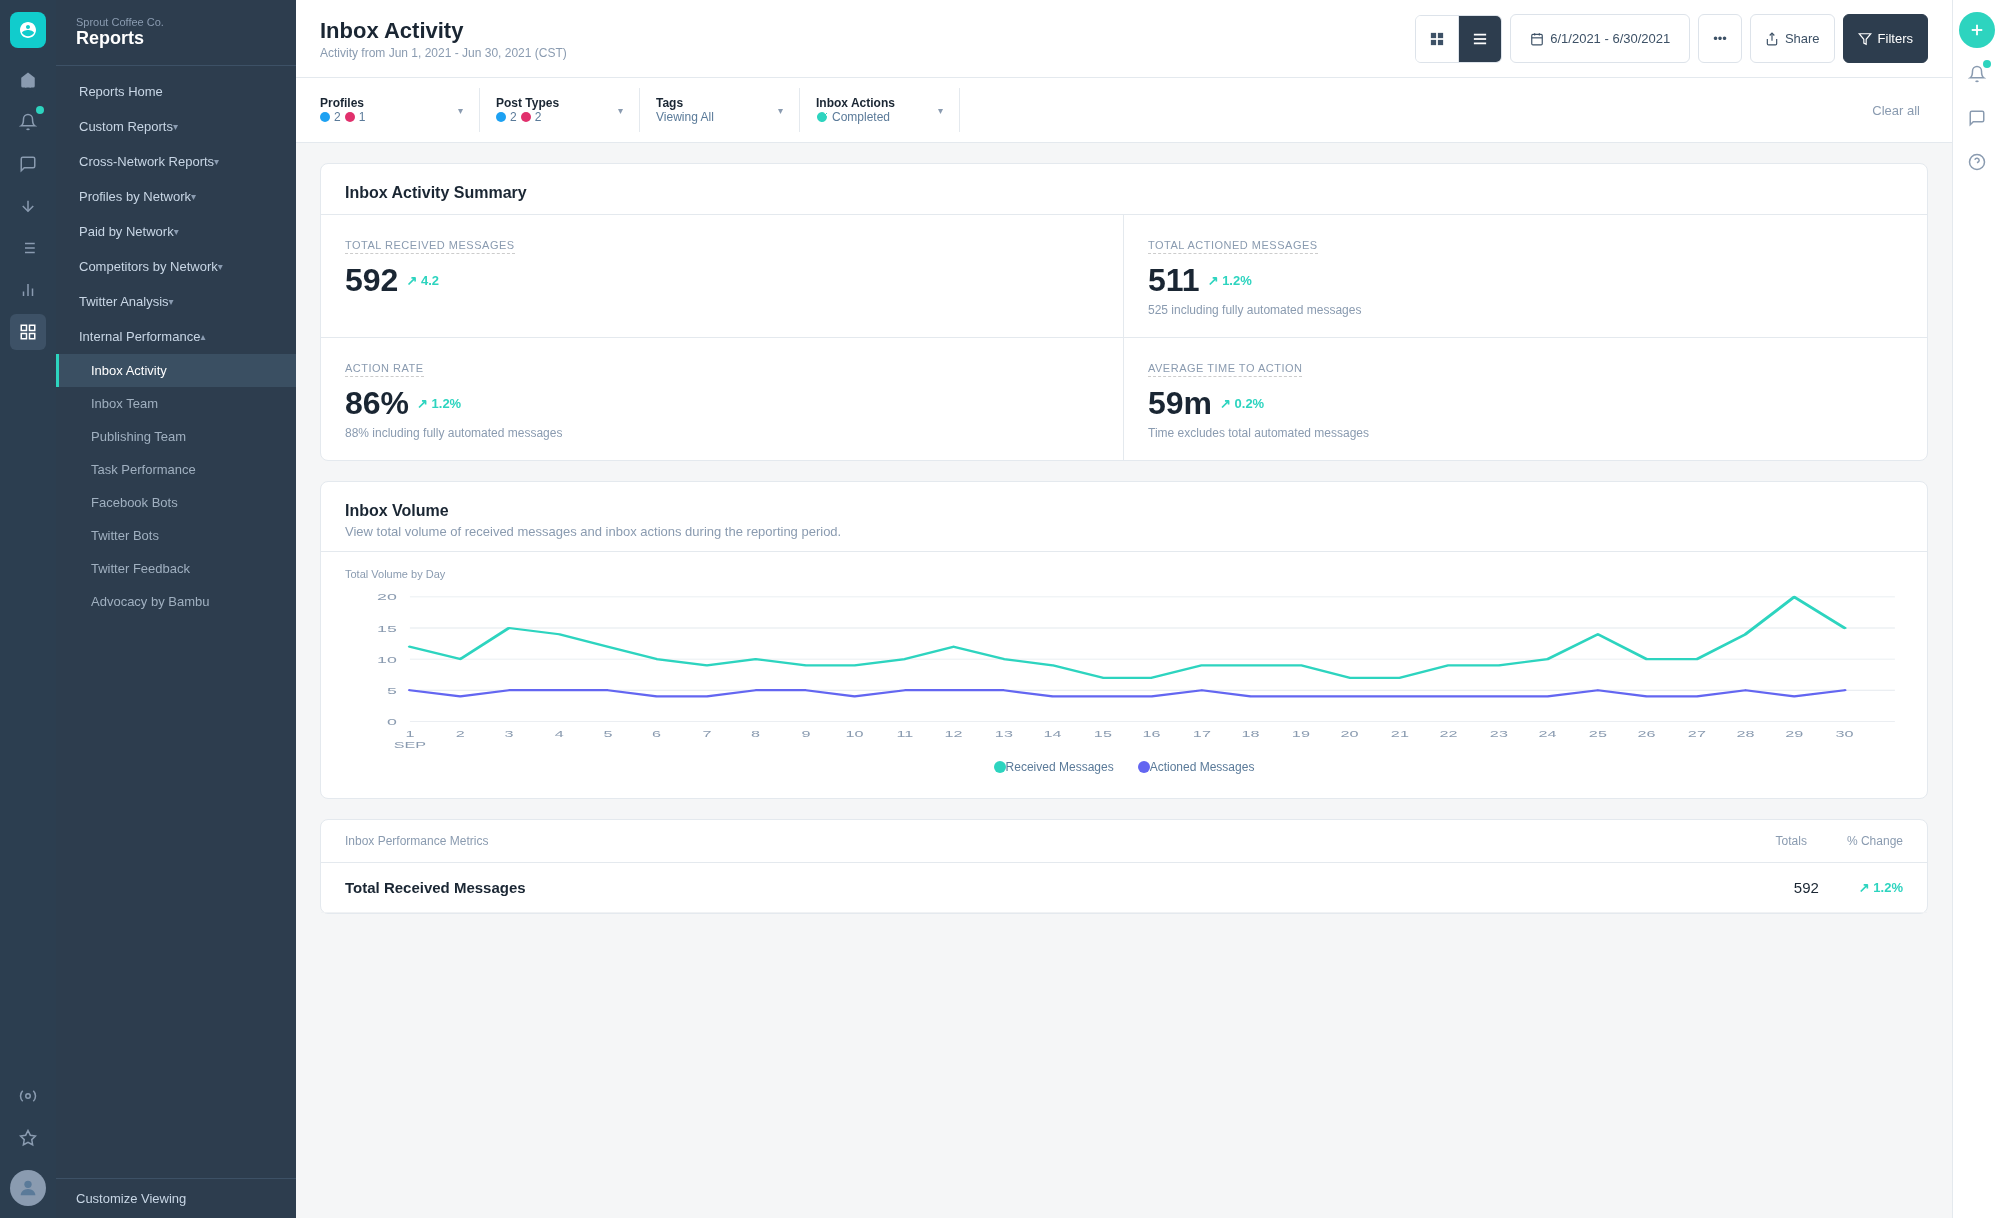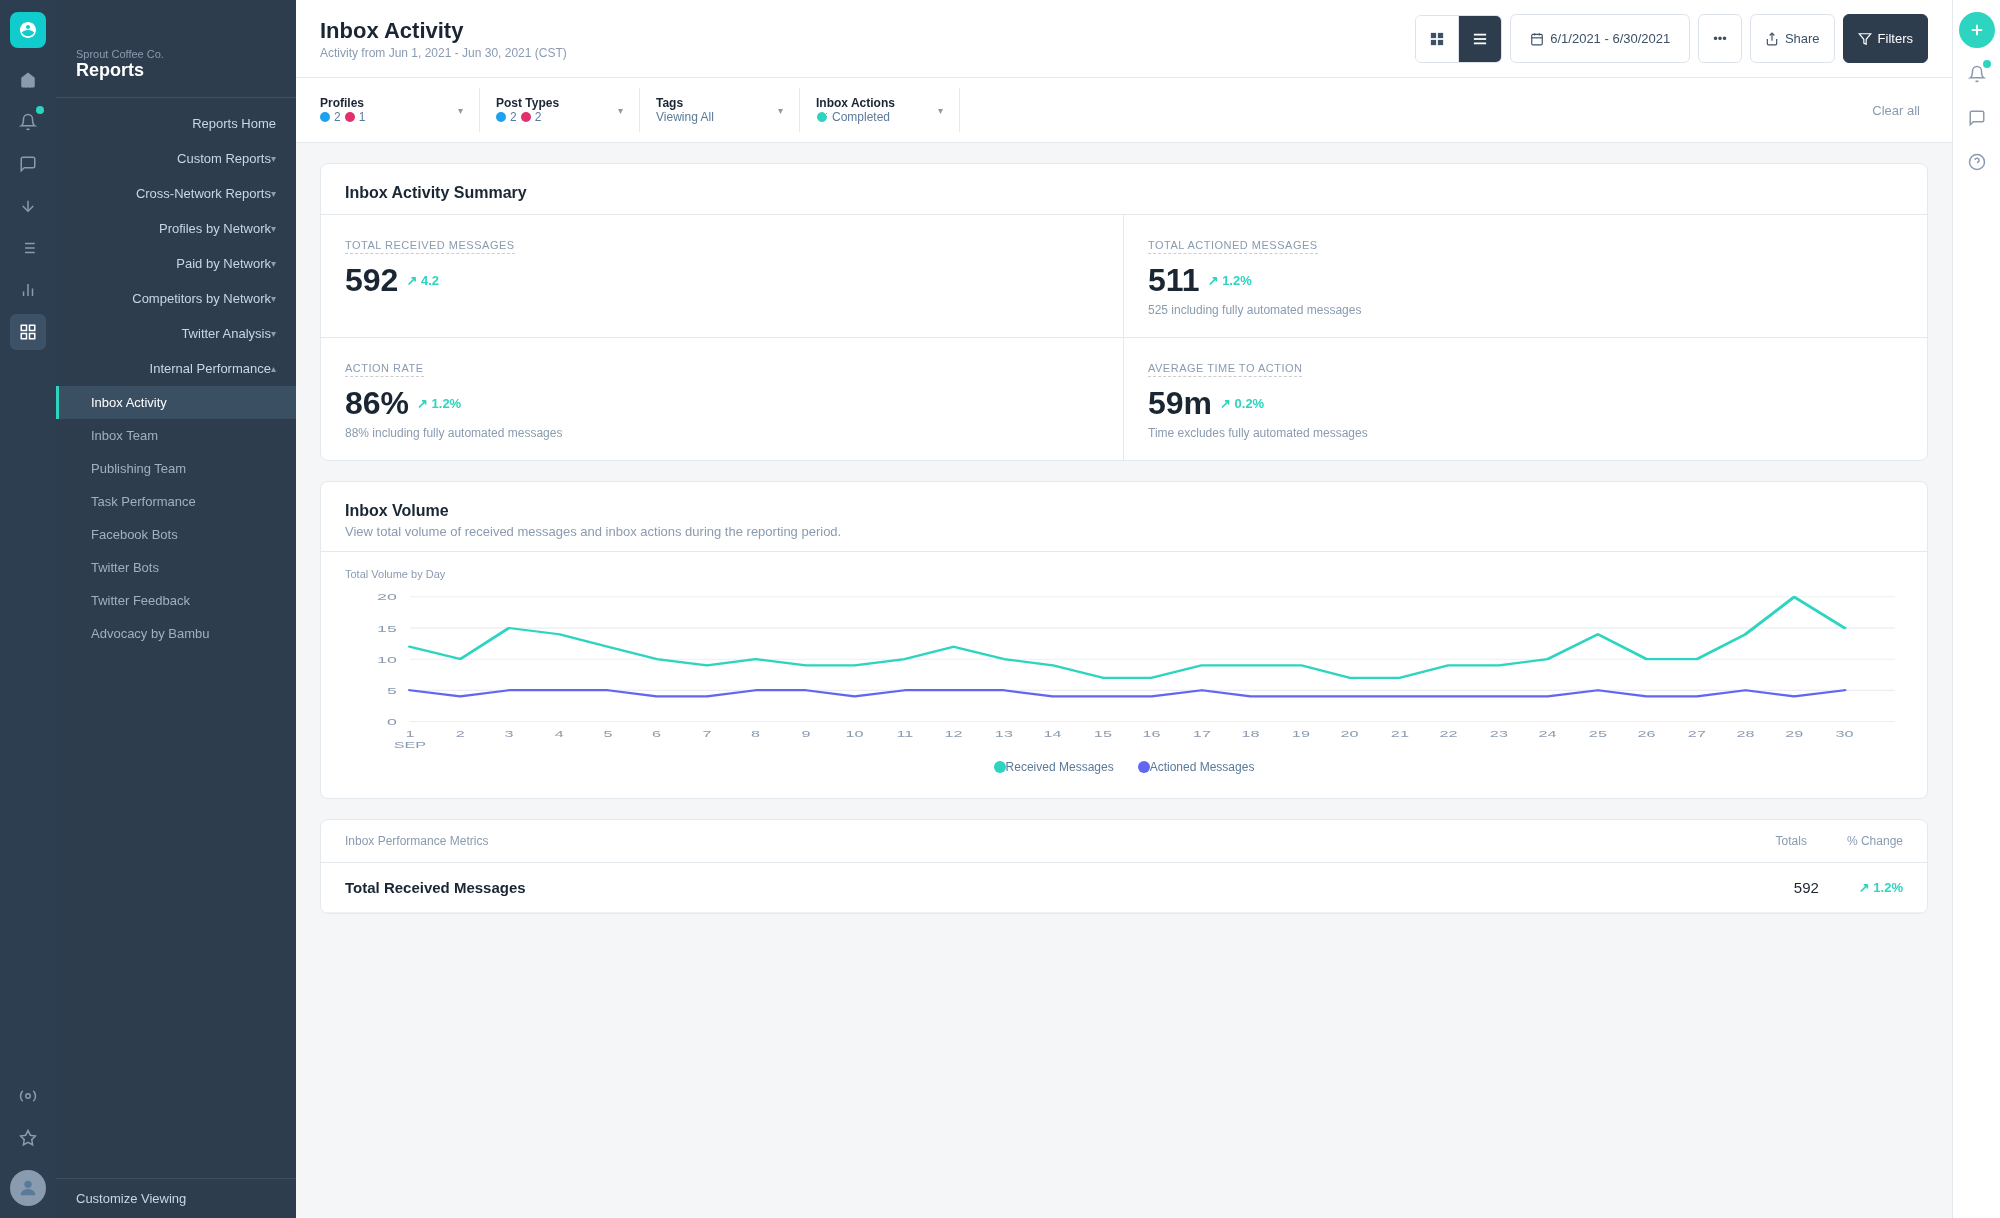--- a/index.html
+++ b/index.html
@@ -48,26 +48,26 @@
       background: #2d3d4e;
       color: #c8d6e5;
       display: flex;
       flex-direction: column;
       overflow-y: auto;
     }
     .sidebar-header {
       padding: 16px 20px;
       border-bottom: 1px solid #3d5166;
     }
-    .sidebar-header .company { font-size: 11px; color: #8a9bb0; margin-top: 32px; }
+    .sidebar-header .company { font-size: 11px; color: #8a9bb0; }
     .sidebar-header .title { font-size: 18px; font-weight: 700; color: #fff; }
 
     .sidebar-nav { flex: 1; overflow-y: auto; padding: 8px 0; }
     .sidebar-item {
-      display: flex; align-items: center; justify-content: flex-end;
+      display: flex; align-items: center; justify-content: flex-start;
       padding: 10px 20px;
       cursor: pointer; font-size: 13px; color: #c8d6e5;
       border-left: 3px solid transparent;
     }
     .sidebar-item .label { font-weight: 500; }
     .sidebar-item .chevron { font-size: 10px; color: #8a9bb0; }
 
     .sidebar-sub { padding: 0; }
     .sidebar-sub-item {
       display: flex; align-items: center;
@@ -517,21 +517,21 @@
           </div>
           <div class="metric-sub">88% including fully automated messages</div>
         </div>
 
         <div class="summary-cell">
           <div class="metric-label">Average Time to Action</div>
           <div class="metric-value">
             <span>59m</span>
             <span class="metric-trend">↗ 0.2%</span>
           </div>
-          <div class="metric-sub">Time excludes fully automated messages</div>
+          <div class="metric-sub">Time excludes total automated messages</div>
         </div>
       </div>
     </div>
 
     <div class="card">
       <div class="card-header">
         <div class="card-title">Inbox Volume</div>
         <div class="card-subtitle">View total volume of received messages and inbox actions during the reporting period.</div>
       </div>
       <div class="chart-area">

